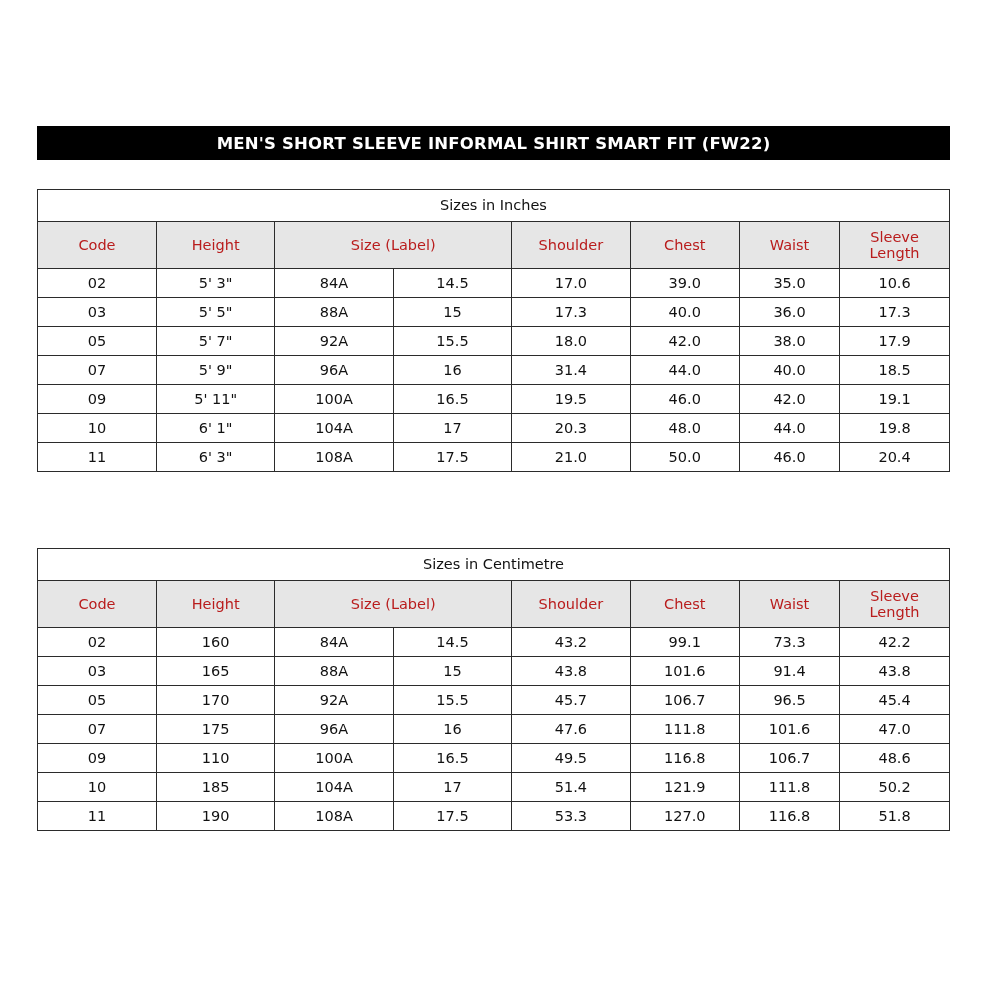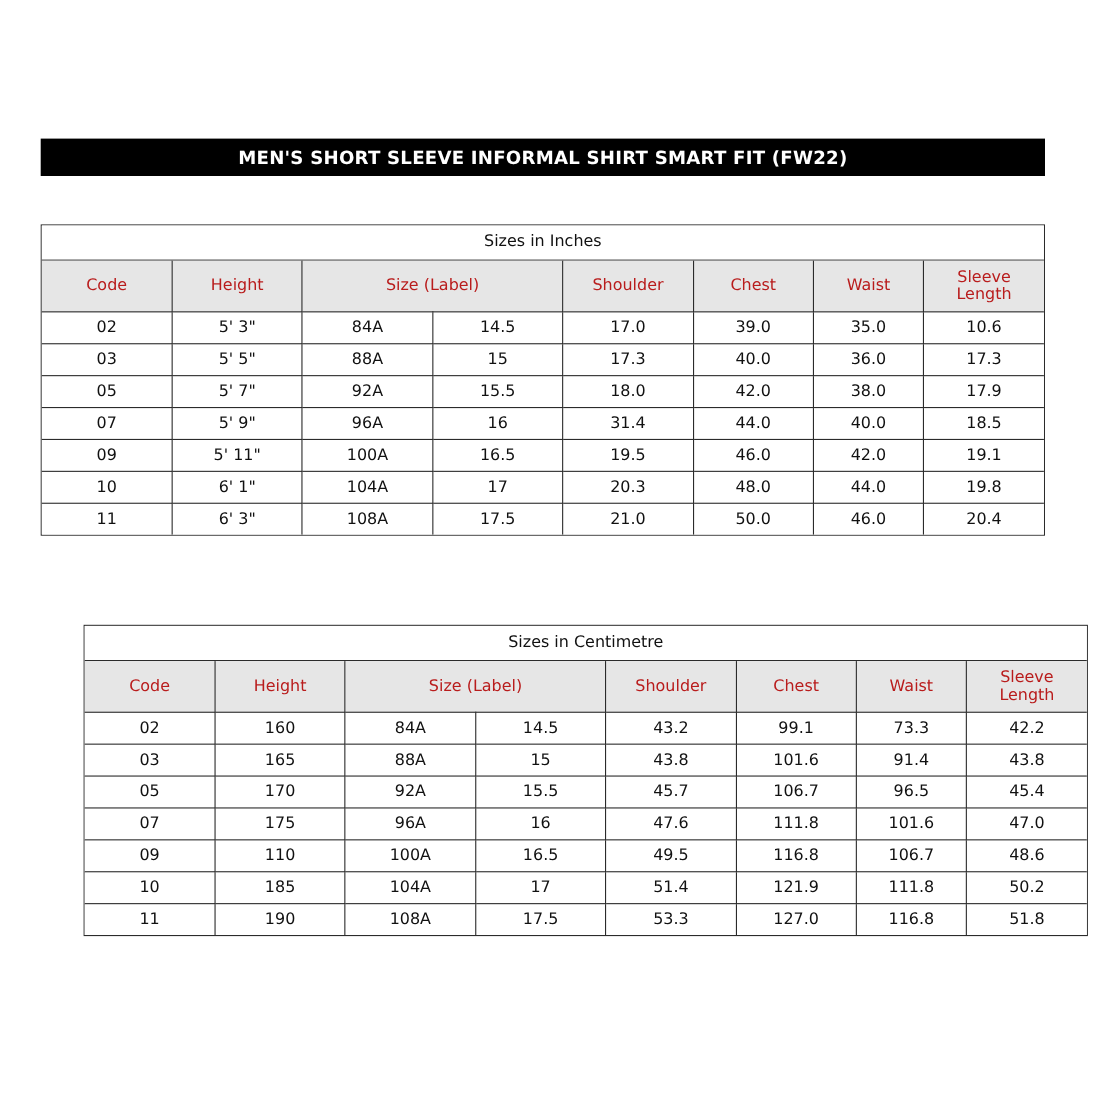--- a/index.html
+++ b/index.html
@@ -35,22 +35,22 @@
     letter-spacing: 0.2px;
   }
   .table-wrap {
     position: absolute;
     left: 37px;
     width: 913px;
     border: 1px solid #2b2b2b;
     box-sizing: border-box;
     background: #ffffff;
   }
-  #table-inches { top: 204px; }
-  #table-cm { top: 568px; margin-left: 39px; }
+  #table-inches { top: 189px; }
+  #table-cm { top: 548px; }
 
   table {
     border-collapse: collapse;
     width: 100%;
     table-layout: fixed;
   }
   caption {
     caption-side: top;
     font-size: 14.5px;
     padding: 7px 0 8px 0;

